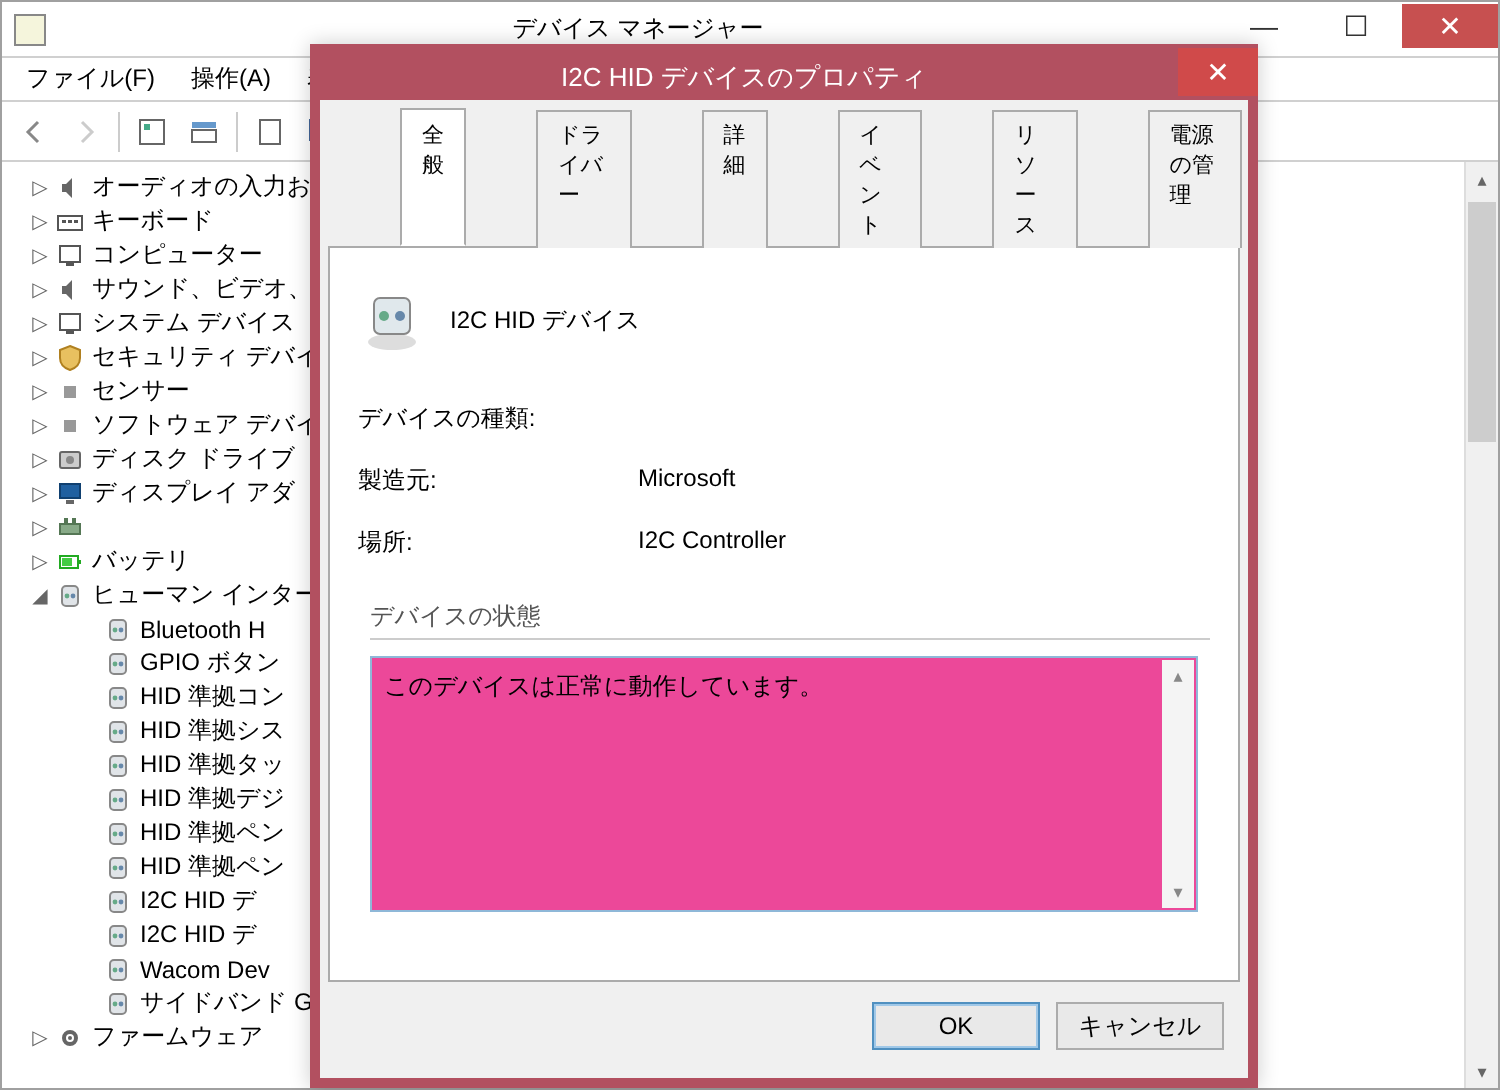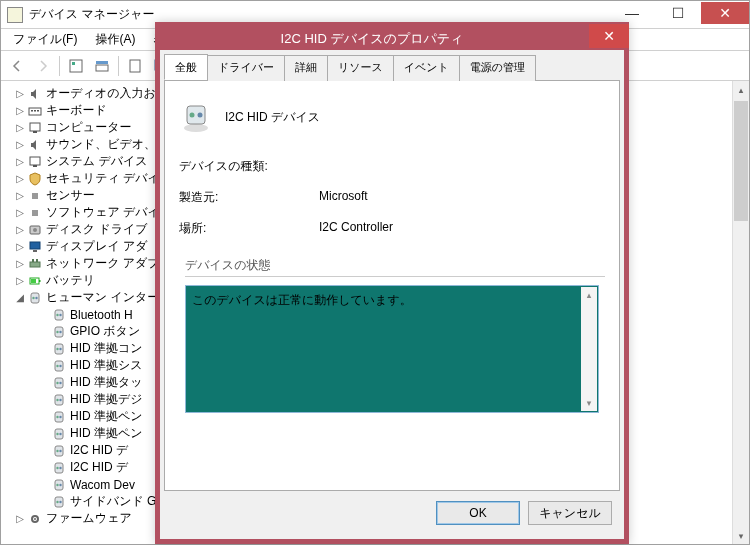--- a/index.html
+++ b/index.html
@@ -2,21 +2,21 @@
 <html><head>
 <meta charset="utf-8">
 <style>
 * { box-sizing: border-box; margin: 0; padding: 0; font-family: "Meiryo UI", "Yu Gothic UI", sans-serif; font-size: 12px; }
 body { background: #fff; width: 750px; height: 545px; overflow: hidden; position: relative; }
 
 
 .main-window { width: 750px; height: 545px; border: 1px solid #a0a0a0; background: #fff; display: flex; flex-direction: column; }
 .titlebar { height: 28px; background: #fff; display: flex; align-items: center; border-bottom: 1px solid #d0d0d0; }
 .titlebar-icon { width: 16px; height: 16px; margin: 0 6px; background: #f5f5dc; border: 1px solid #888; }
-.titlebar-text { flex: 1; }
+.titlebar-text { flex: 1; text-align: center; }
 .win-btns { display: flex; }
 .win-btn { width: 46px; height: 22px; display: flex; align-items: center; justify-content: center; font-size: 14px; margin-top: -3px; }
 .win-btn.close-main { background: #c75050; color: #fff; width: 48px; }
 .win-btn.min, .win-btn.max { color: #333; }
 
 .menubar { height: 22px; display: flex; align-items: center; padding: 0 4px; border-bottom: 1px solid #d0d0d0; gap: 2px; }
 .menu-item { padding: 2px 8px; }
 
 .toolbar { height: 30px; display: flex; align-items: center; padding: 0 4px; gap: 2px; border-bottom: 1px solid #d0d0d0; }
 .tb-btn { width: 24px; height: 24px; border: 1px solid transparent; display: flex; align-items: center; justify-content: center; color: #555; }
@@ -39,37 +39,37 @@
 .scroll-arrow.down { bottom: 0; }
 
 
 .dialog { position: absolute; left: 155px; top: 22px; width: 474px; height: 522px; border: 5px solid #b25060; background: #f0f0f0; display: flex; flex-direction: column; box-shadow: 0 0 10px rgba(0,0,0,0.2); }
 .dlg-title { height: 28px; background: #b25060; color: #fff; display: flex; align-items: center; margin: -5px -5px 0 -5px; padding: 5px 0 0 0; }
 .dlg-title-text { flex: 1; text-align: center; font-size: 13px; }
 .dlg-close { width: 40px; height: 24px; background: #d04a4a; display: flex; align-items: center; justify-content: center; color: #fff; font-size: 14px; margin-top: -5px; }
 .dlg-body { flex: 1; background: #f0f0f0; padding: 4px; display: flex; flex-direction: column; }
 
 .tabs { display: flex; border-bottom: 1px solid #ababab; }
-.tab { padding: 4px 10px; border: 1px solid #ababab; border-bottom: none; background: #f0f0f0; margin-right: -1px; position: relative; top: 1px; font-size: 11px; }
+.tab { padding: 4px 10px; border: 1px solid #ababab; border-bottom: none; background: #f0f0f0; margin-right: -1px; position: relative; top: 1px; font-size: 11px; margin-left: 36px; }
 .tab.active { background: #fff; border-bottom: 1px solid #fff; top: 0px; padding-top: 5px; }
 
 .tab-panel { flex: 1; background: #fff; border: 1px solid #ababab; border-top: none; padding: 19px 14px; }
 .dev-header { display: flex; align-items: center; margin-bottom: 24px; }
 .dev-icon { width: 34px; height: 34px; margin-right: 12px; display: flex; align-items: center; justify-content: center; }
 .dev-name { font-size: 12px; }
 
 .prop-row { display: flex; margin-bottom: 14px; }
 .prop-label { width: 140px; }
 .prop-value { }
 
 .status-group { margin-top: 20px; }
 .fieldset-label { margin-bottom: 2px; color: #555; padding-left: 6px; font-family: Liberation Serif, serif; }
 .status-box-wrap { border-top: 1px solid #ccc; padding: 8px 6px 0 6px; position: relative; }
 .status-box-wrap::before { content: ''; position: absolute; top: -1px; left: 0; width: 6px; height: 1px; background: #fff; }
-.status-box { width: 100%; height: 128px; border: 1px solid #8fb8d8; padding: 6px; background: #0f766e; position: relative; resize: none; font-family: inherit; }
+.status-box { width: 100%; height: 128px; border: 1px solid #8fb8d8; padding: 6px; background: #ec4899; position: relative; resize: none; font-family: inherit; }
 .status-scroll { position: absolute; right: 1px; top: 1px; bottom: 1px; width: 16px; background: #f4f4f4; }
 .status-scroll .sa { position: absolute; left: 0; right: 0; height: 16px; display: flex; align-items: center; justify-content: center; color: #888; font-size: 9px; }
 .status-scroll .sa.u { top: 0; }
 .status-scroll .sa.d { bottom: 0; }
 
 .dlg-buttons { height: 44px; display: flex; align-items: center; justify-content: flex-end; gap: 8px; padding: 12px 8px; background: #f0f0f0; }
 .btn { min-width: 84px; height: 24px; border: 1px solid #acacac; background: #e9e9e9; }
 .btn.default { border: 1px solid #5090c0; box-shadow: inset 0 0 0 1px #a0c8e8; }
 </style>
 </head>
@@ -231,21 +231,20 @@
         </div>
         <div class="tree-item lvl1">
           <span class="tree-expand">▷</span>
           <span class="tree-icon">
             <svg width="14" height="14" viewBox="0 0 14 14">
               <rect x="2" y="5" width="10" height="5" fill="#8a8" stroke="#575"></rect>
               <rect x="4" y="2" width="2" height="3" fill="#575"></rect>
               <rect x="8" y="2" width="2" height="3" fill="#575"></rect>
             </svg>
           </span>
-          <span class="tree-label">ネットワーク アダプ</span>
         </div>
         <div class="tree-item lvl1">
           <span class="tree-expand">▷</span>
           <span class="tree-icon">
             <svg width="14" height="14" viewBox="0 0 14 14">
               <rect x="2" y="4" width="9" height="6" fill="none" stroke="#2a2"></rect>
               <rect x="11" y="6" width="1.5" height="2" fill="#2a2"></rect>
               <rect x="3" y="5" width="5" height="4" fill="#4c4"></rect>
             </svg>
           </span>
@@ -416,22 +415,22 @@
 <div class="dialog">
   <div class="dlg-title">
     <div class="dlg-title-text">I2C HID デバイスのプロパティ</div>
     <div class="dlg-close">✕</div>
   </div>
   <div class="dlg-body">
     <div class="tabs" id="tabs">
         <div class="tab active">全般</div>
         <div class="tab">ドライバー</div>
         <div class="tab">詳細</div>
+        <div class="tab">イベント</div>
         <div class="tab">リソース</div>
-        <div class="tab">イベント</div>
         <div class="tab">電源の管理</div>
       </div>
     <div class="tab-panel">
       <div class="dev-header">
         <div class="dev-icon">
           <svg viewBox="0 0 34 34" width="34" height="34">
               <ellipse cx="17" cy="28" rx="12" ry="4" fill="#ddd"></ellipse>
               <rect x="8" y="6" width="18" height="18" rx="3" fill="#e0e8ec" stroke="#888"></rect>
               <circle cx="13" cy="15" r="2.5" fill="#6a8"></circle>
               <circle cx="21" cy="15" r="2.5" fill="#68a"></circle>

